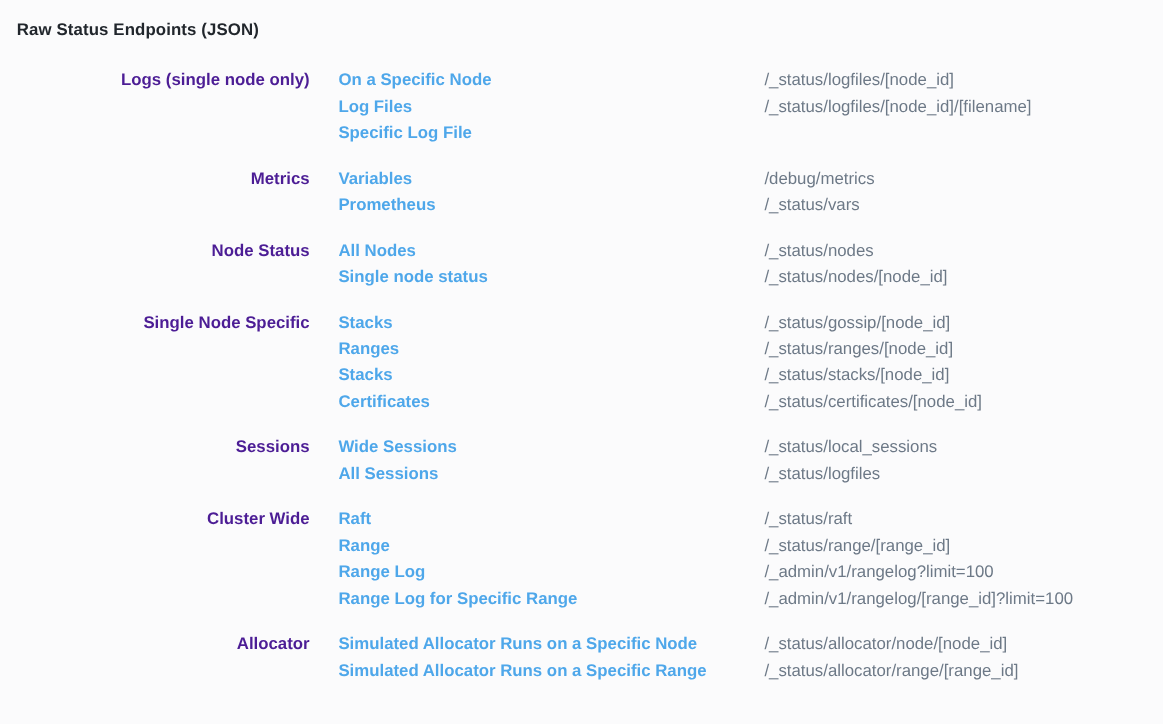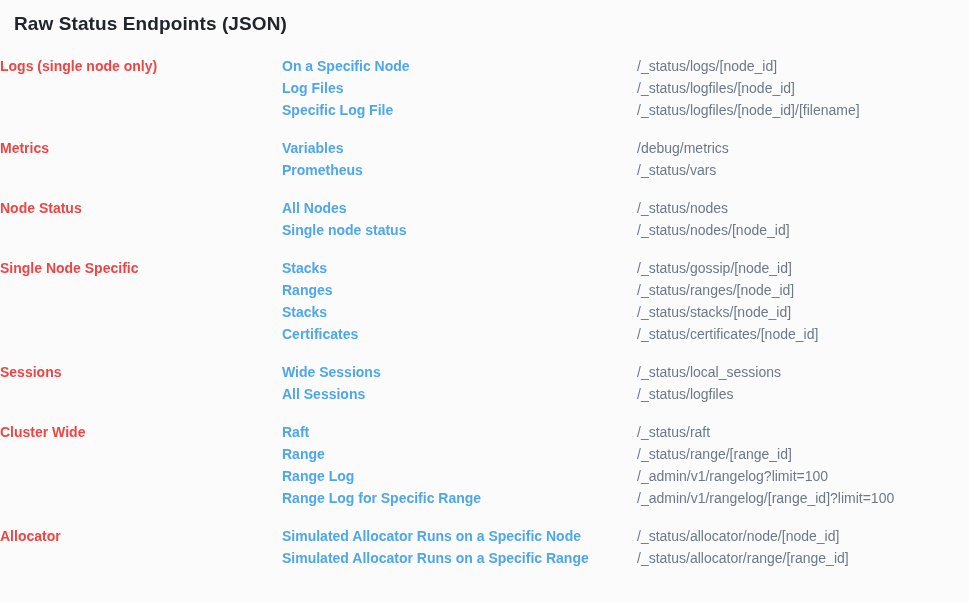--- a/index.html
+++ b/index.html
@@ -9,37 +9,37 @@
   body {
     width: 969px;
     height: 603px;
     background: #fbfbfc;
     font-family: "Liberation Sans", "DejaVu Sans", sans-serif;
     overflow: hidden;
     position: relative;
   }
   .page-title {
     margin: 12px 0 0 14px;
-    font-size: 19px;
+    font-size: 14px;
     line-height: 24px;
     font-weight: 700;
     color: #21262c;
     letter-spacing: 0.1px;
   }
   .endpoint-groups {
     margin-top: 19px;
   }
   .group {
     display: grid;
     grid-template-columns: 258px 379px auto;
     margin-bottom: 16px;
   }
   .category {
-    text-align: left;
-    color: #ef4444;
+    text-align: right;
+    color: #4c1d95;
     font-weight: 600;
     font-size: 14px;
     line-height: 22px;
   }
   .links {
     padding-left: 24px;
   }
   .links a {
     display: block;
     font-size: 14px;
@@ -63,21 +63,20 @@
 <div class="endpoint-groups">
 
   <div class="group">
     <div class="category">Logs (single node only)</div>
     <div class="links">
       <a>On a Specific Node</a>
       <a>Log Files</a>
       <a>Specific Log File</a>
     </div>
     <div class="paths">
-      <div>/_status/logs/[node_id]</div>
       <div>/_status/logfiles/[node_id]</div>
       <div>/_status/logfiles/[node_id]/[filename]</div>
     </div>
   </div>
 
   <div class="group">
     <div class="category">Metrics</div>
     <div class="links">
       <a>Variables</a>
       <a>Prometheus</a>

